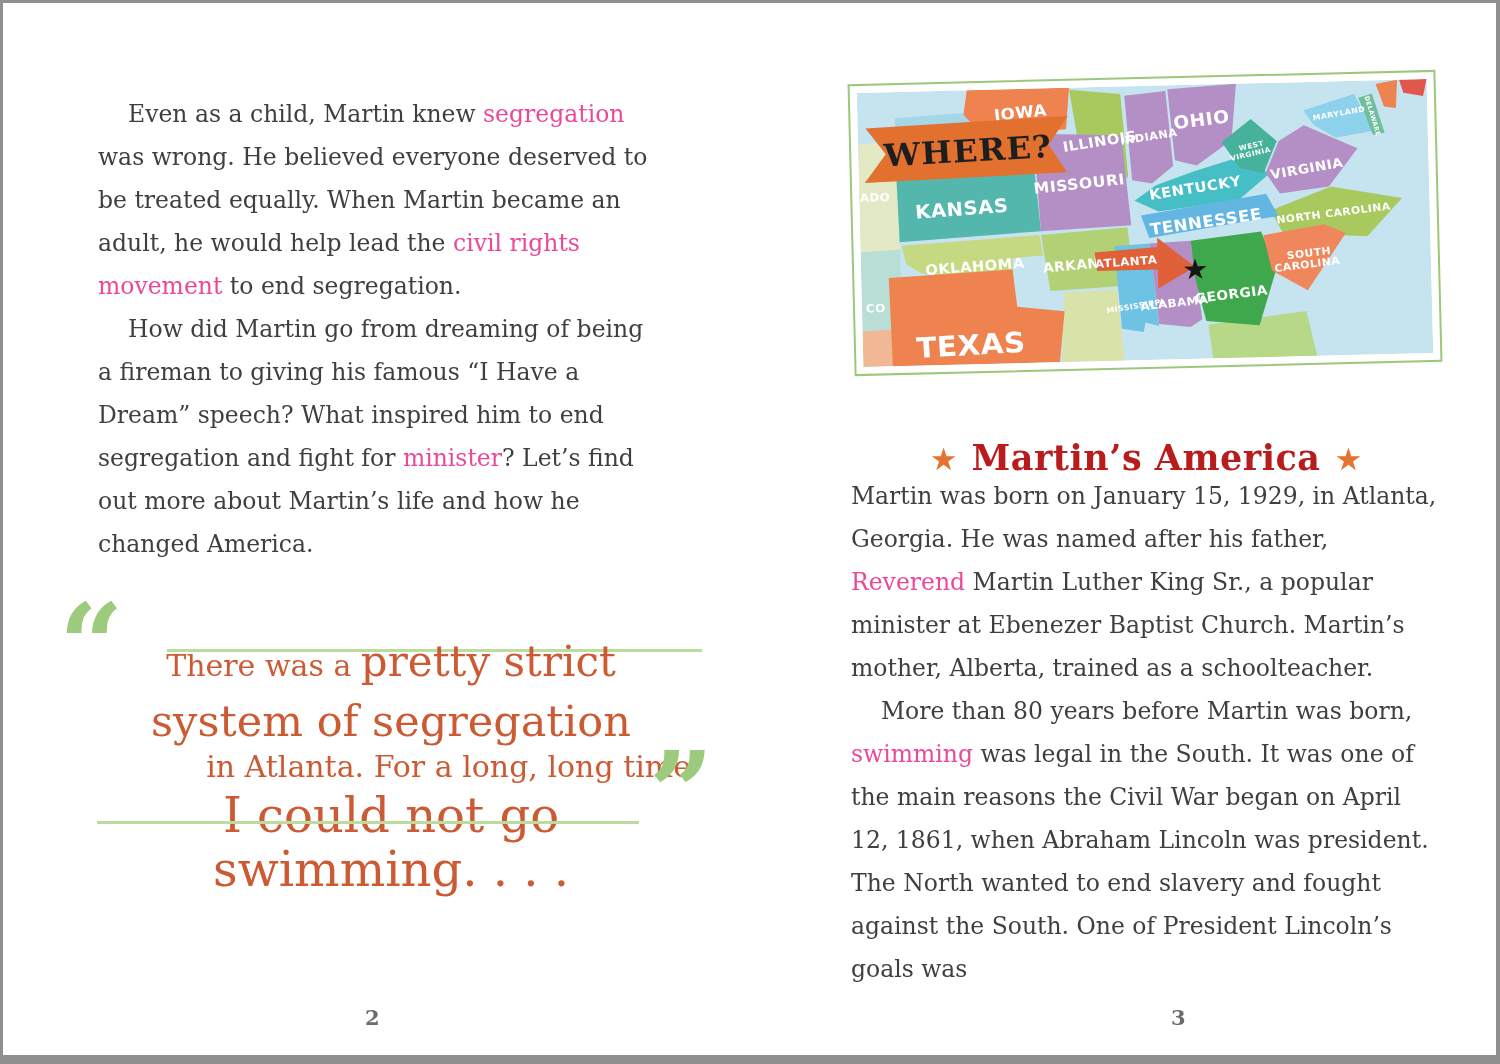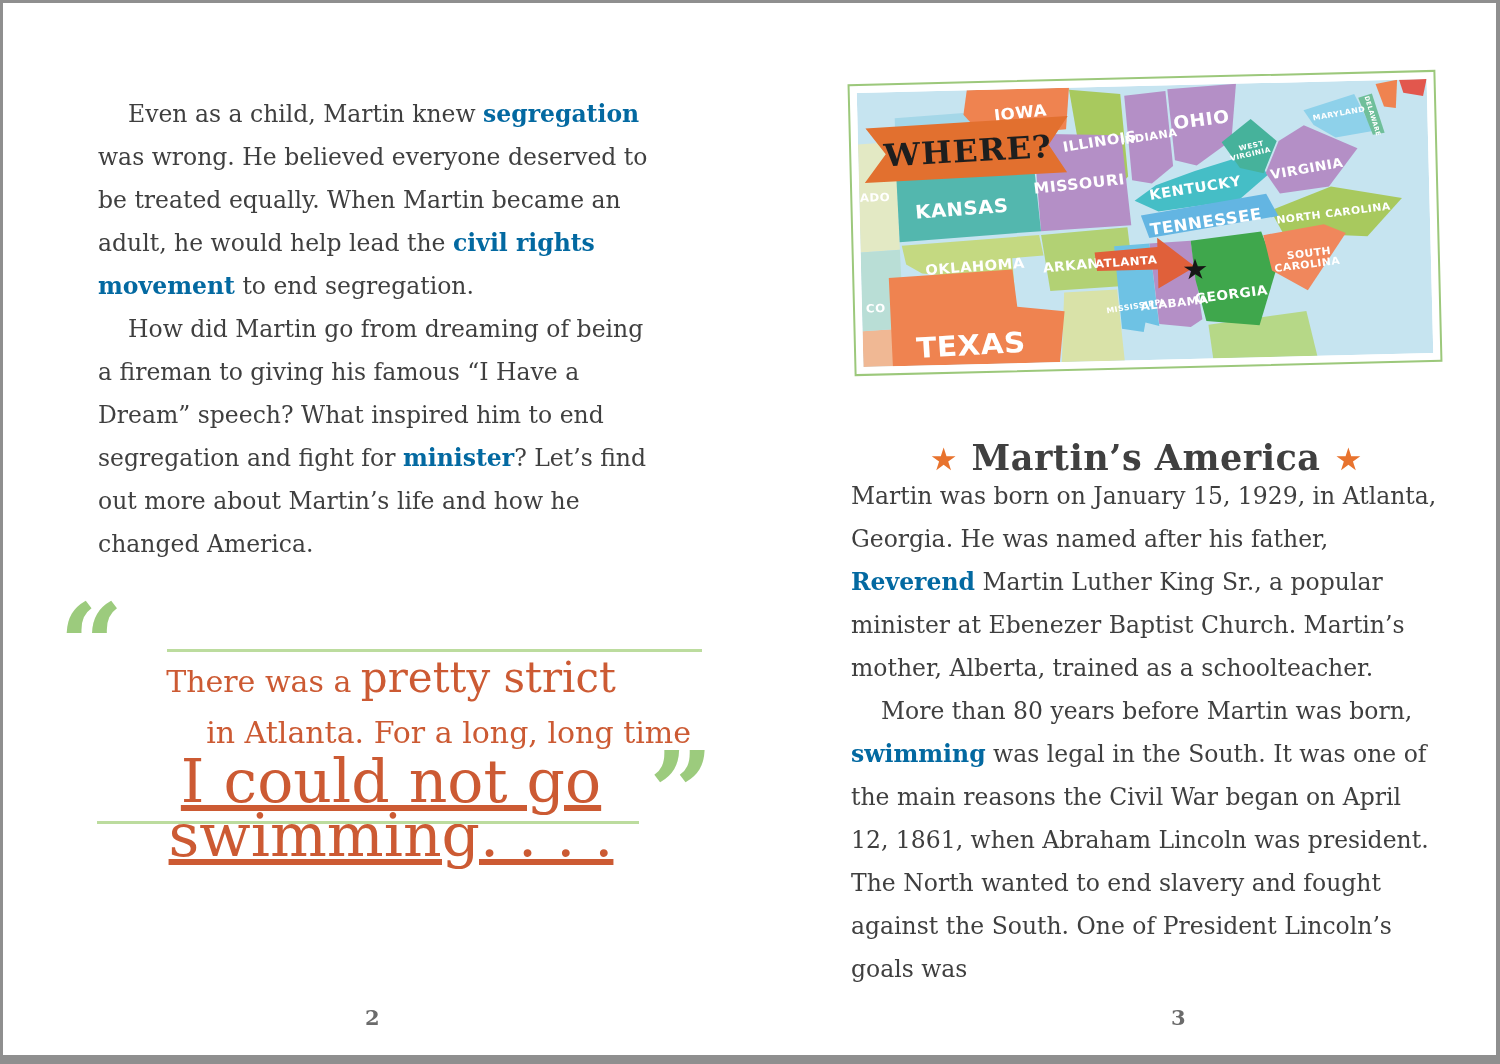--- a/index.html
+++ b/index.html
@@ -7,45 +7,45 @@
     position:relative;width:1500px;height:1064px;background:#ffffff;
     box-sizing:border-box;overflow:hidden;
     border-left:3px solid #8f8f8f;border-top:3px solid #8f8f8f;
     border-right:4px solid #8f8f8f;border-bottom:9px solid #8f8f8f;
     font-family:"DejaVu Serif", serif;
   }
   
   .textblock{position:absolute;color:#3f3f3f;font-size:23.5px;line-height:43px;text-align:left;}
   .textblock p{margin:0;text-indent:30px;}
   .textblock p.noindent{text-indent:0;}
-  .textblock b{color:#0369a1;font-weight:bold;}
+  .textblock b{color:#ec4899;font-weight:normal;}
   #left-text{left:95px;top:90px;width:557px;}
   #right-text{left:848px;top:472px;width:592px;}
   
   #quote{position:absolute;left:58px;top:612px;width:665px;height:230px;}
   .qline{position:absolute;height:3px;background:#bcdc9e;}
   #qline-top{left:106px;top:34px;width:535px;}
   #qline-bottom{left:36px;top:206px;width:542px;}
   .qmark{position:absolute;color:#9ccb7d;font-size:112px;line-height:1;font-weight:bold;font-family:"DejaVu Serif",serif;}
   #qmark-open{left:-2px;top:-26px;}
   #qmark-close{left:588px;top:122px;}
-  #quote-text{position:absolute;left:30px;top:38px;width:600px;text-align:center;color:#cc5a33;}
+  #quote-text{position:absolute;left:30px;top:22px;width:600px;text-align:center;color:#cc5a33;}
   .q-small{font-size:30px;}
   .q-large{font-size:42px;}
   .qrow1{line-height:50px;}
   .qrow2{font-size:43px;line-height:50px;}
   .qrow3{font-size:30px;line-height:42px;text-align:right;}
-  .qrow4{font-size:60px;line-height:54px;text-decoration:underline;}
+  .qrow4{font-size:48px;line-height:54px;}
   
   .pagenum{position:absolute;top:1002px;font-size:21px;font-weight:bold;color:#6b6b6b;}
   #pagenum-left{left:362px;}
   #pagenum-right{left:1168px;}
   
   #heading{position:absolute;left:848px;top:434px;width:590px;text-align:center;white-space:nowrap;}
-  #heading .title{font-size:35px;font-weight:bold;color:#404040;letter-spacing:.5px;margin:0 14px;}
+  #heading .title{font-size:35px;font-weight:bold;color:#b91c1c;letter-spacing:.5px;margin:0 14px;}
   #heading .star{font-size:31px;color:#e8732e;font-family:"DejaVu Sans",sans-serif;}
   
   #map-frame{
     position:absolute;left:848px;top:74px;width:588px;height:292px;
     background:#fff;border:2px solid #9cc87b;box-sizing:border-box;padding:7px;
     transform:rotate(-1.4deg);
   }
   #map-frame svg{display:block;width:100%;height:100%;}
   .map-label{font-family:"DejaVu Sans",sans-serif;font-weight:bold;fill:#ffffff;letter-spacing:.5px;}
   .banner-label{font-family:"DejaVu Serif",serif;font-weight:bold;fill:#1e1e1e;letter-spacing:1px;}
@@ -58,20 +58,21 @@
   <div id="left-text" class="textblock">
     <p><span>Even as a child, Martin knew </span><b>segregation</b><span> was wrong. He believed everyone deserved to be treated equally. When Martin became an adult, he would help lead the </span><b>civil rights movement</b><span> to end segregation.</span></p>
     <p><span>How did Martin go from dreaming of being a fireman to giving his famous “I Have a Dream” speech? What inspired him to end segregation and fight for </span><b>minister</b><span>? Let’s find out more about Martin’s life and how he changed America.</span></p>
   </div>
 
   <div id="quote">
     <span id="qmark-open" class="qmark">“</span>
     <div id="qline-top" class="qline"></div>
     <div id="quote-text">
       <div class="qrow1"><span class="q-small">There was a </span><span class="q-large">pretty strict</span></div>
+      <div class="qrow2">system of segregation</div>
       <div class="qrow3">in Atlanta. For a long, long time</div>
       <div class="qrow4">I could not go swimming. . . .</div>
     </div>
     <div id="qline-bottom" class="qline"></div>
     <span id="qmark-close" class="qmark">”</span>
   </div>
 
   <div id="pagenum-left" class="pagenum">2</div>
 
   <div id="map-frame">

